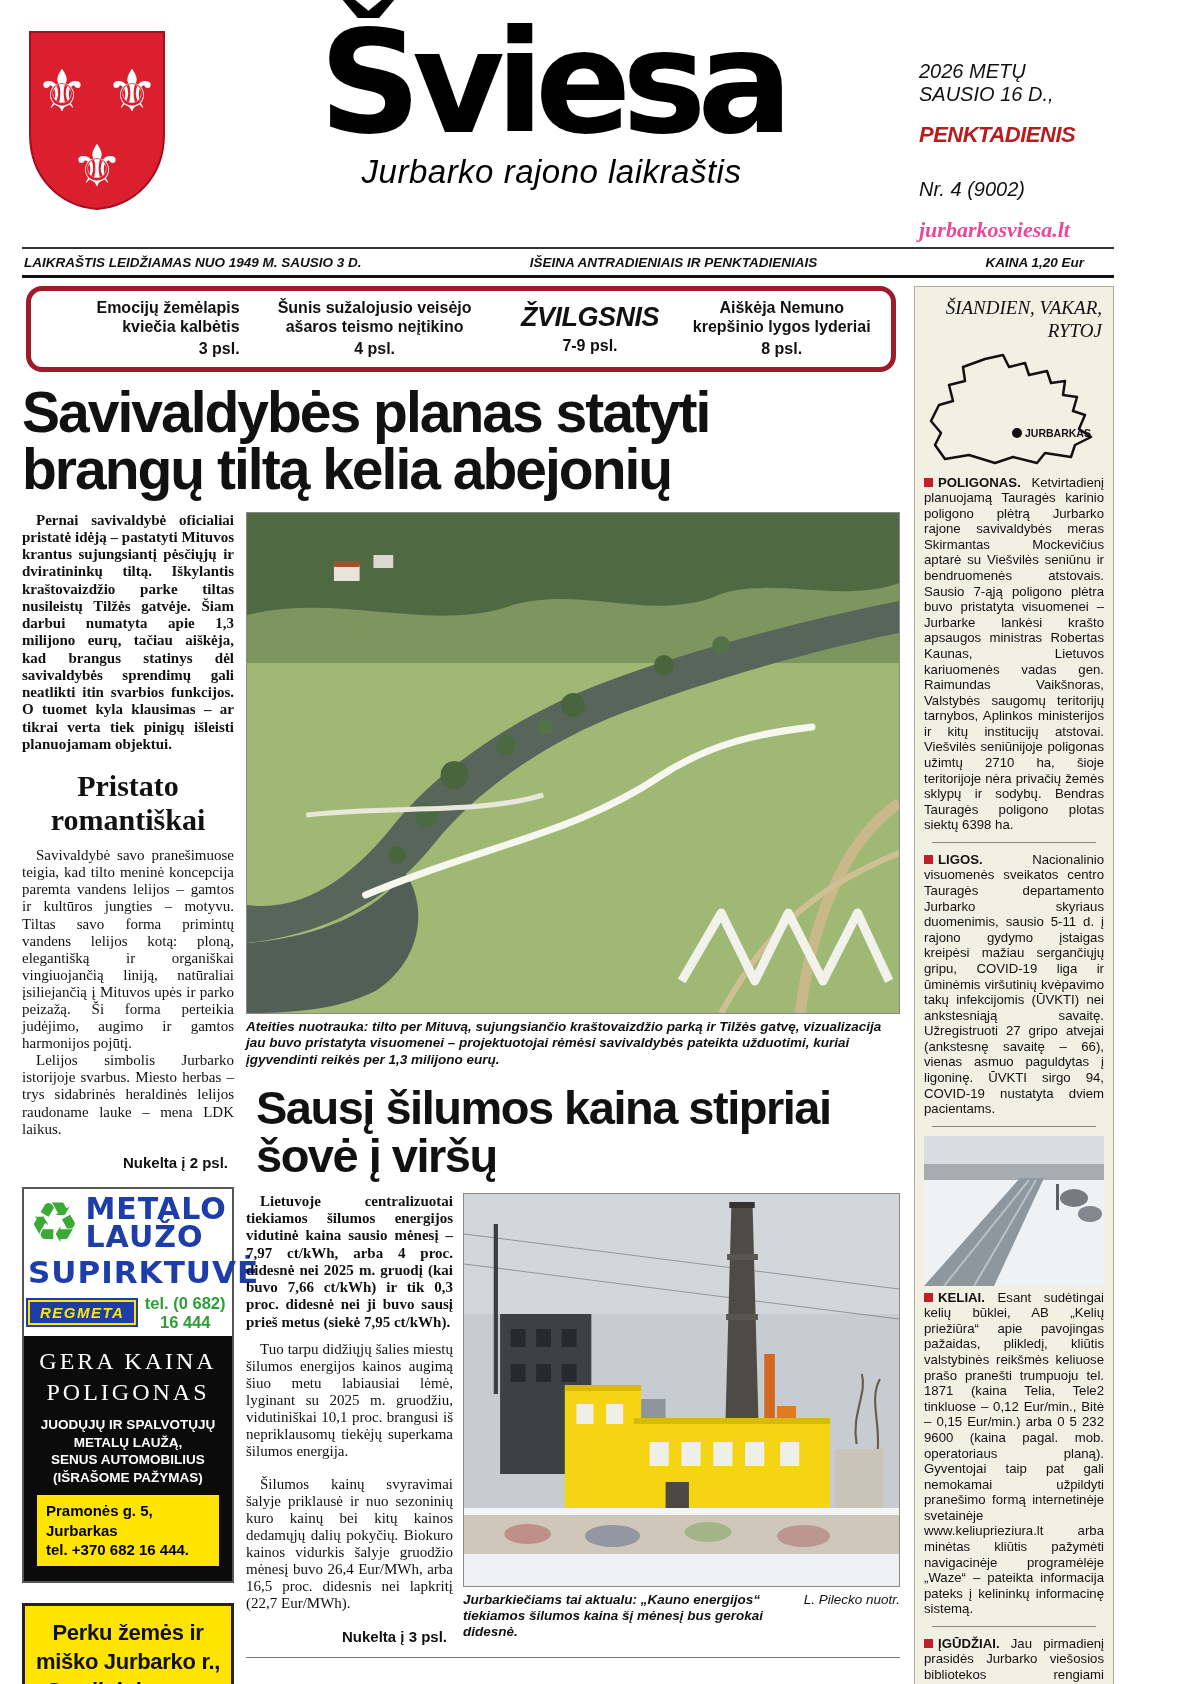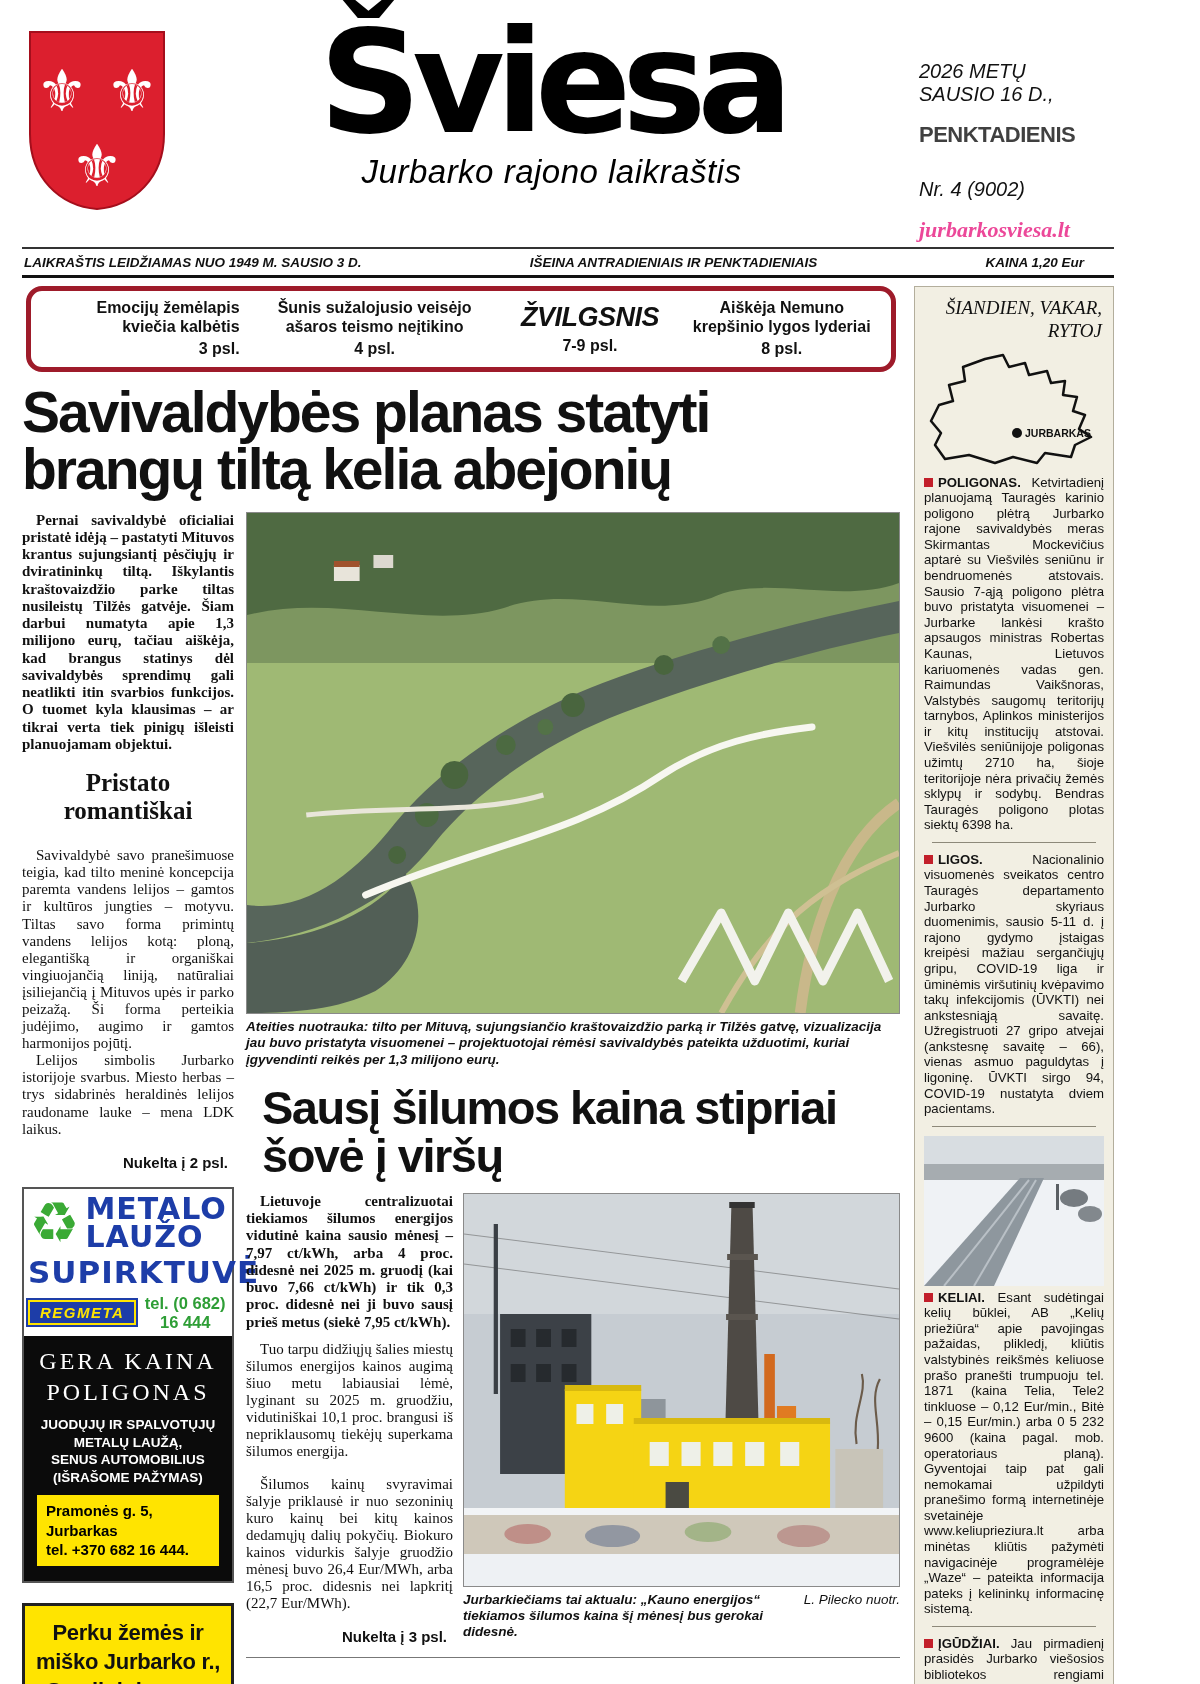--- a/index.html
+++ b/index.html
@@ -9,21 +9,21 @@
 
   
   .header{display:flex;}
   .shield-wrap{width:162px;flex-shrink:0;padding-top:8px;}
   .logo-block{flex:1;text-align:center;}
   .logo{font-family:"DejaVu Sans",sans-serif;font-weight:bold;font-size:142px;line-height:.92;
         letter-spacing:-.065em;color:#000;}
   .subtitle{font-style:italic;font-size:33px;letter-spacing:.5px;margin-top:4px;color:#000;}
   .header-right{width:195px;flex-shrink:0;padding-top:42px;}
   .date-line{font-style:italic;font-size:20px;line-height:1.15;}
-  .weekday{color:#404040;font-weight:bold;font-size:22px;margin-top:16px;letter-spacing:-.5px;}
+  .weekday{color:#b91c1c;font-weight:bold;font-style:italic;font-size:22px;margin-top:16px;letter-spacing:-.5px;}
   .issue{font-style:italic;font-size:20px;margin-top:30px;}
   .website{font-family:"Liberation Serif",serif;font-weight:bold;font-style:italic;color:#ec4899;
            font-size:22px;margin-top:16px;}
   .rule-thin{border-top:2px solid #333;margin-top:4px;}
   .info-row{display:flex;justify-content:space-between;font-weight:bold;font-style:italic;
             font-size:13.5px;padding:6px 30px 5px 2px;text-align:center;}
   .rule-thick{border-top:3px solid #111;}
 
   
   .body-row{display:flex;gap:14px;margin-top:8px;align-items:stretch;}
@@ -39,29 +39,29 @@
   .zvilgsnis{font-style:italic;font-size:27px;letter-spacing:-.5px;}
 
   
   .headline1{font-size:57px;font-weight:bold;letter-spacing:-2px;line-height:1.0;margin:12px 0 14px;}
   .article-row{display:flex;gap:12px;}
   .left-rail{width:212px;flex-shrink:0;}
   .right-main{flex:1;min-width:0;}
   .serif{font-family:"Liberation Serif",serif;}
   .lead{font-weight:bold;font-size:15px;line-height:1.15;text-align:justify;text-indent:14px;}
   .bodytext{font-size:15px;line-height:1.14;text-align:justify;text-indent:14px;margin-top:4px;}
-  .subhead1{font-family:"Liberation Serif",serif;font-weight:bold;font-size:25px;text-align:center;
-            margin:16px 0 22px;}
+  .subhead1{font-family:"Liberation Serif",serif;font-weight:bold;font-size:30px;text-align:center;
+            margin:16px 0 10px;}
   .continued{font-weight:bold;font-size:15px;text-align:right;margin:16px 6px 0 0;}
   .photo-frame{border:1px solid #8a8a8a;line-height:0;}
   .photo-frame svg{display:block;}
   .caption1{font-weight:bold;font-style:italic;font-size:13.5px;line-height:1.22;margin-top:5px;}
 
   
-  .headline2{font-size:47px;font-weight:bold;letter-spacing:-1.5px;line-height:1.03;margin:16px 16px 12px;}
+  .headline2{font-size:47px;font-weight:bold;letter-spacing:-1.5px;line-height:1.03;margin:16px 10px 12px;}
   .article2-row{display:flex;gap:10px;}
   .body2{width:207px;flex-shrink:0;}
   .photo2-wrap{flex:1;min-width:0;}
   .caption2{display:flex;justify-content:space-between;gap:2px;font-size:13.5px;margin-top:5px;line-height:1.2;}
   .caption2 .cap-l{font-weight:bold;font-style:italic;}
   .caption2 .cap-r{font-style:italic;white-space:nowrap;}
   .bottom-rule{border-top:1px solid #777;margin-top:12px;}
 
   
   .sb-title{font-family:"Liberation Serif",serif;font-weight:normal;font-style:italic;font-size:19px;

